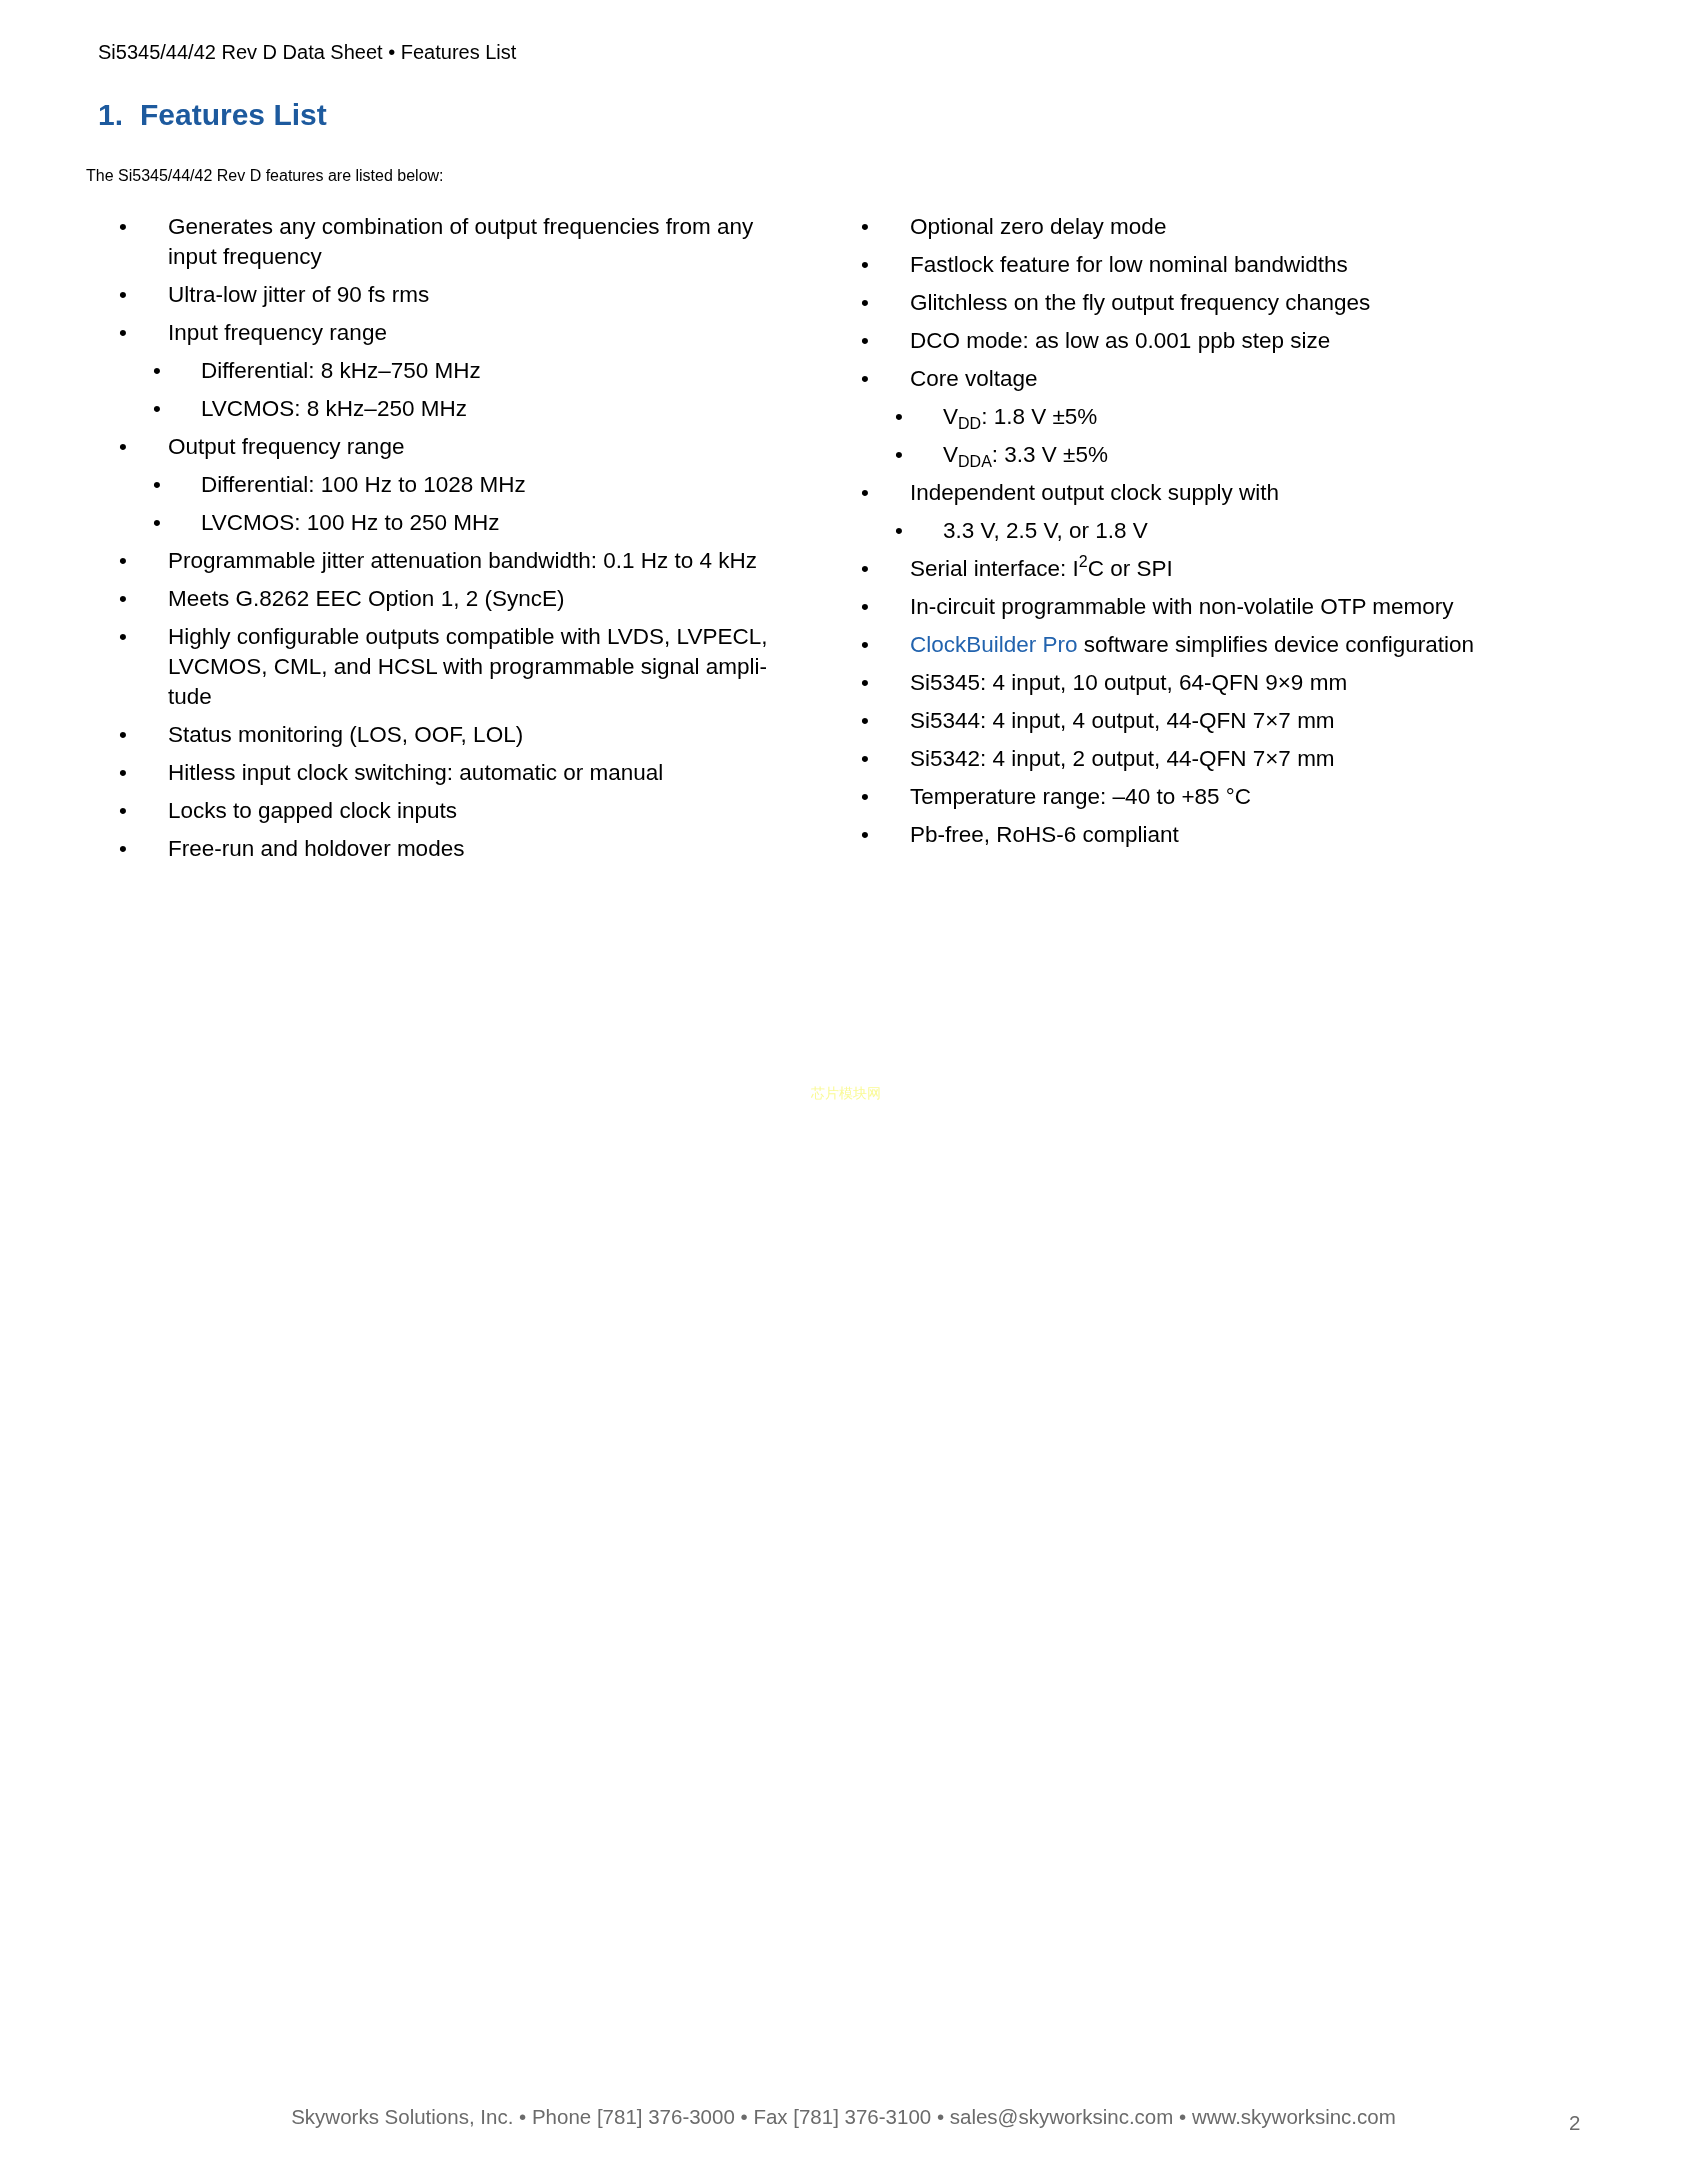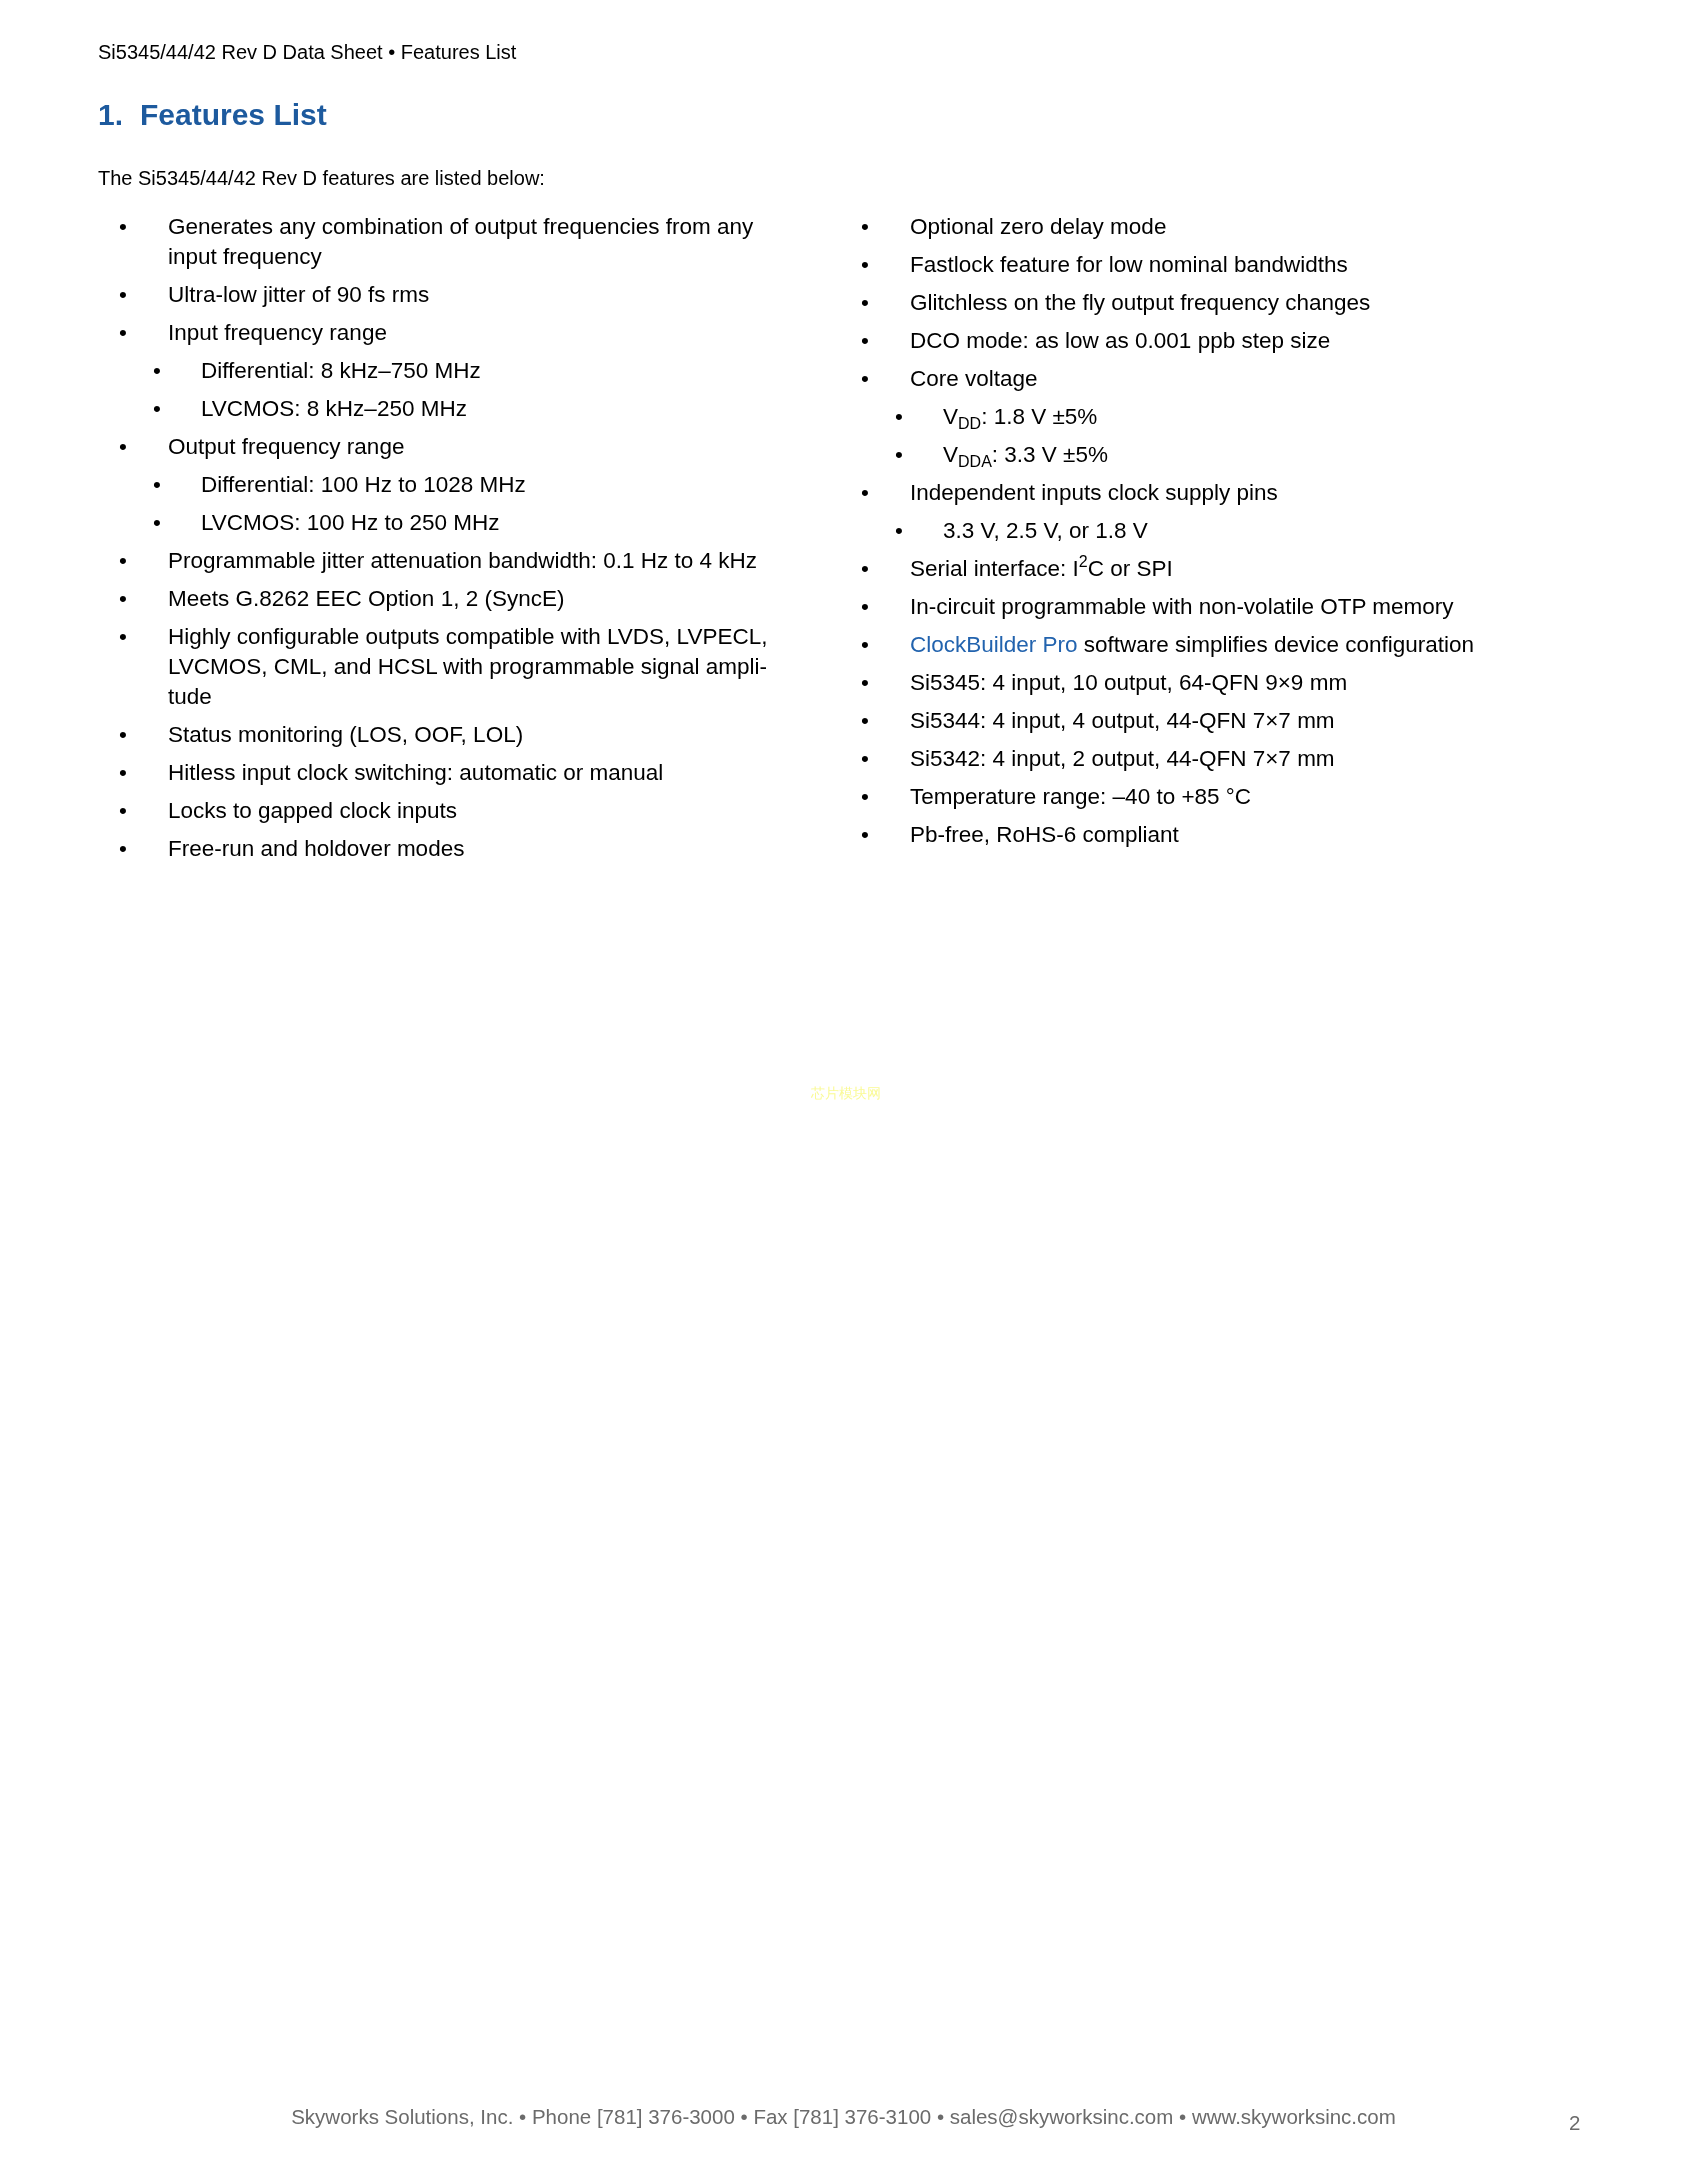--- a/index.html
+++ b/index.html
@@ -26,23 +26,23 @@
     top: 98px;
     margin: 0;
     font-size: 30px;
     font-weight: bold;
     color: #1d5a9e;
     display: flex;
   }
   .title .num { display: inline-block; min-width: 42px; }
   .intro {
     position: absolute;
-    left: 98px;
+    left: 86px;
     top: 167px;
-    font-size: 20px;
+    font-size: 16px;
   }
   .col {
     position: absolute;
     top: 212px;
     font-size: 22.5px;
     line-height: 30px;
   }
   .col-left  { left: 119px;  width: 703px; }
   .col-right { left: 861px; width: 754px; }
   .row { display: flex; margin-bottom: 8px; }
@@ -198,21 +198,21 @@
       <div class="row lv2">
         <span class="dot">•</span>
         <span class="txt"><span>V</span><sub>DD</sub><span>: 1.8 V ±5%</span></span>
       </div>
       <div class="row lv2">
         <span class="dot">•</span>
         <span class="txt"><span>V</span><sub>DDA</sub><span>: 3.3 V ±5%</span></span>
       </div>
       <div class="row lv1">
         <span class="dot">•</span>
-        <span class="txt">Independent inputs clock supply pins</span>
+        <span class="txt">Independent output clock supply with</span>
       </div>
       <div class="row lv2">
         <span class="dot">•</span>
         <span class="txt">3.3 V, 2.5 V, or 1.8 V</span>
       </div>
       <div class="row lv1">
         <span class="dot">•</span>
         <span class="txt"><span>Serial interface: I</span><sup>2</sup><span>C or SPI</span></span>
       </div>
       <div class="row lv1">

